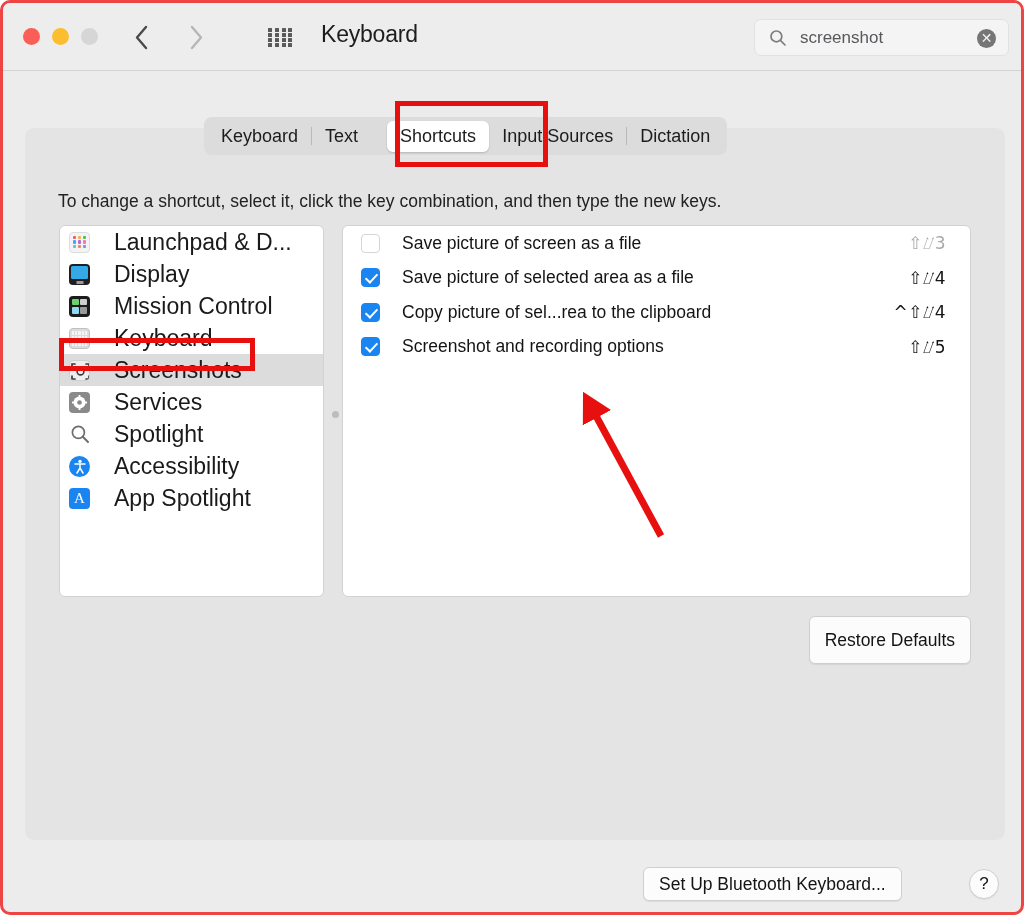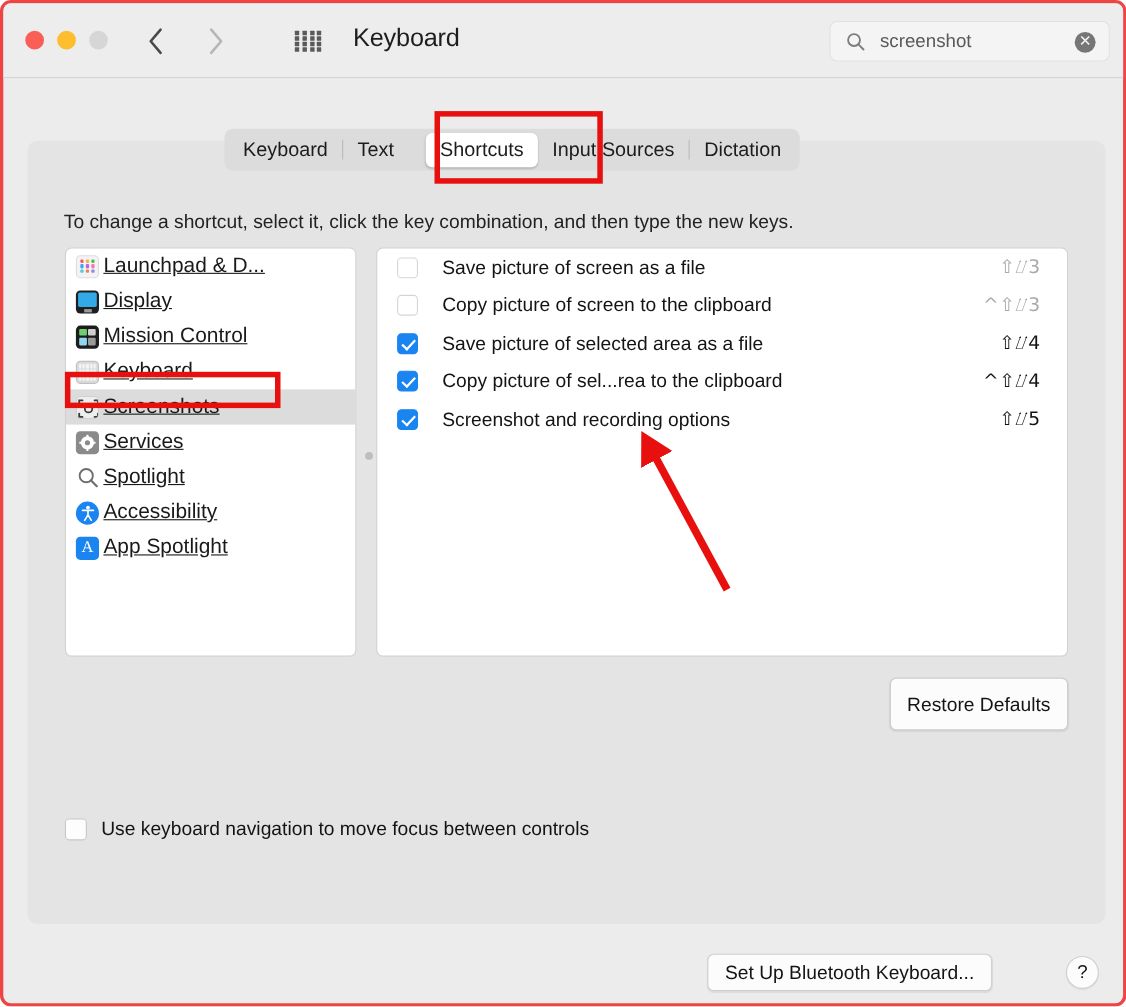--- a/index.html
+++ b/index.html
@@ -172,25 +172,24 @@
   }
   .side-item {
     height: 32px;
     display: flex;
     align-items: center;
     padding-left: 9px;
     position: relative;
   }
   .side-item.selected { background: #dcdcdc; }
   .side-label {
-    font-size: 19px;
+    font-size: 23px;
     color: #1a1a1a;
-    margin-left: 4px;
-    white-space: nowrap;
-    text-decoration: underline;
+    margin-left: 24px;
+    white-space: nowrap;
   }
   .sicon {
     width: 21px; height: 21px;
     flex: 0 0 21px;
     border-radius: 4px;
     position: relative;
     overflow: hidden;
   }
 
   
@@ -546,48 +545,39 @@
     <div id="splitter">
       <div id="splitter-dot"></div>
     </div>
 
     <div id="listpanel">
       <div class="sc-row dim">
         <span class="cbox"></span>
         <span class="sc-label">Save picture of screen as a file</span>
         <span class="sc-keys">⇧⌰3</span>
       </div>
-      <div class="sc-row dim">
-        <span class="cbox"></span>
-        <span class="sc-label">Copy picture of screen to the clipboard</span>
-        <span class="sc-keys">^⇧⌰3</span>
-      </div>
       <div class="sc-row">
         <span class="cbox on"></span>
         <span class="sc-label">Save picture of selected area as a file</span>
         <span class="sc-keys">⇧⌰4</span>
       </div>
       <div class="sc-row">
         <span class="cbox on"></span>
         <span class="sc-label">Copy picture of sel...rea to the clipboard</span>
         <span class="sc-keys">^⇧⌰4</span>
       </div>
       <div class="sc-row">
         <span class="cbox on"></span>
         <span class="sc-label">Screenshot and recording options</span>
         <span class="sc-keys">⇧⌰5</span>
       </div>
     </div>
 
     <div id="restore-defaults">Restore Defaults</div>
 
-    <div id="kbnav-row">
-      <span id="kbnav-box"></span>
-      <span id="kbnav-label">Use keyboard navigation to move focus between controls</span>
-    </div>
   </div>
 
   <div id="footer-bt">Set Up Bluetooth Keyboard...</div>
   <div id="footer-help">?</div>
 
   <div class="anno-box" id="anno-tab"></div>
   <div class="anno-box" id="anno-screenshots"></div>
   <svg id="anno-arrow" viewBox="0 0 140 160">
     <defs>
       <marker id="arrowhead" markerWidth="4.2" markerHeight="4.6" refX="0.6" refY="2.3" orient="auto">

